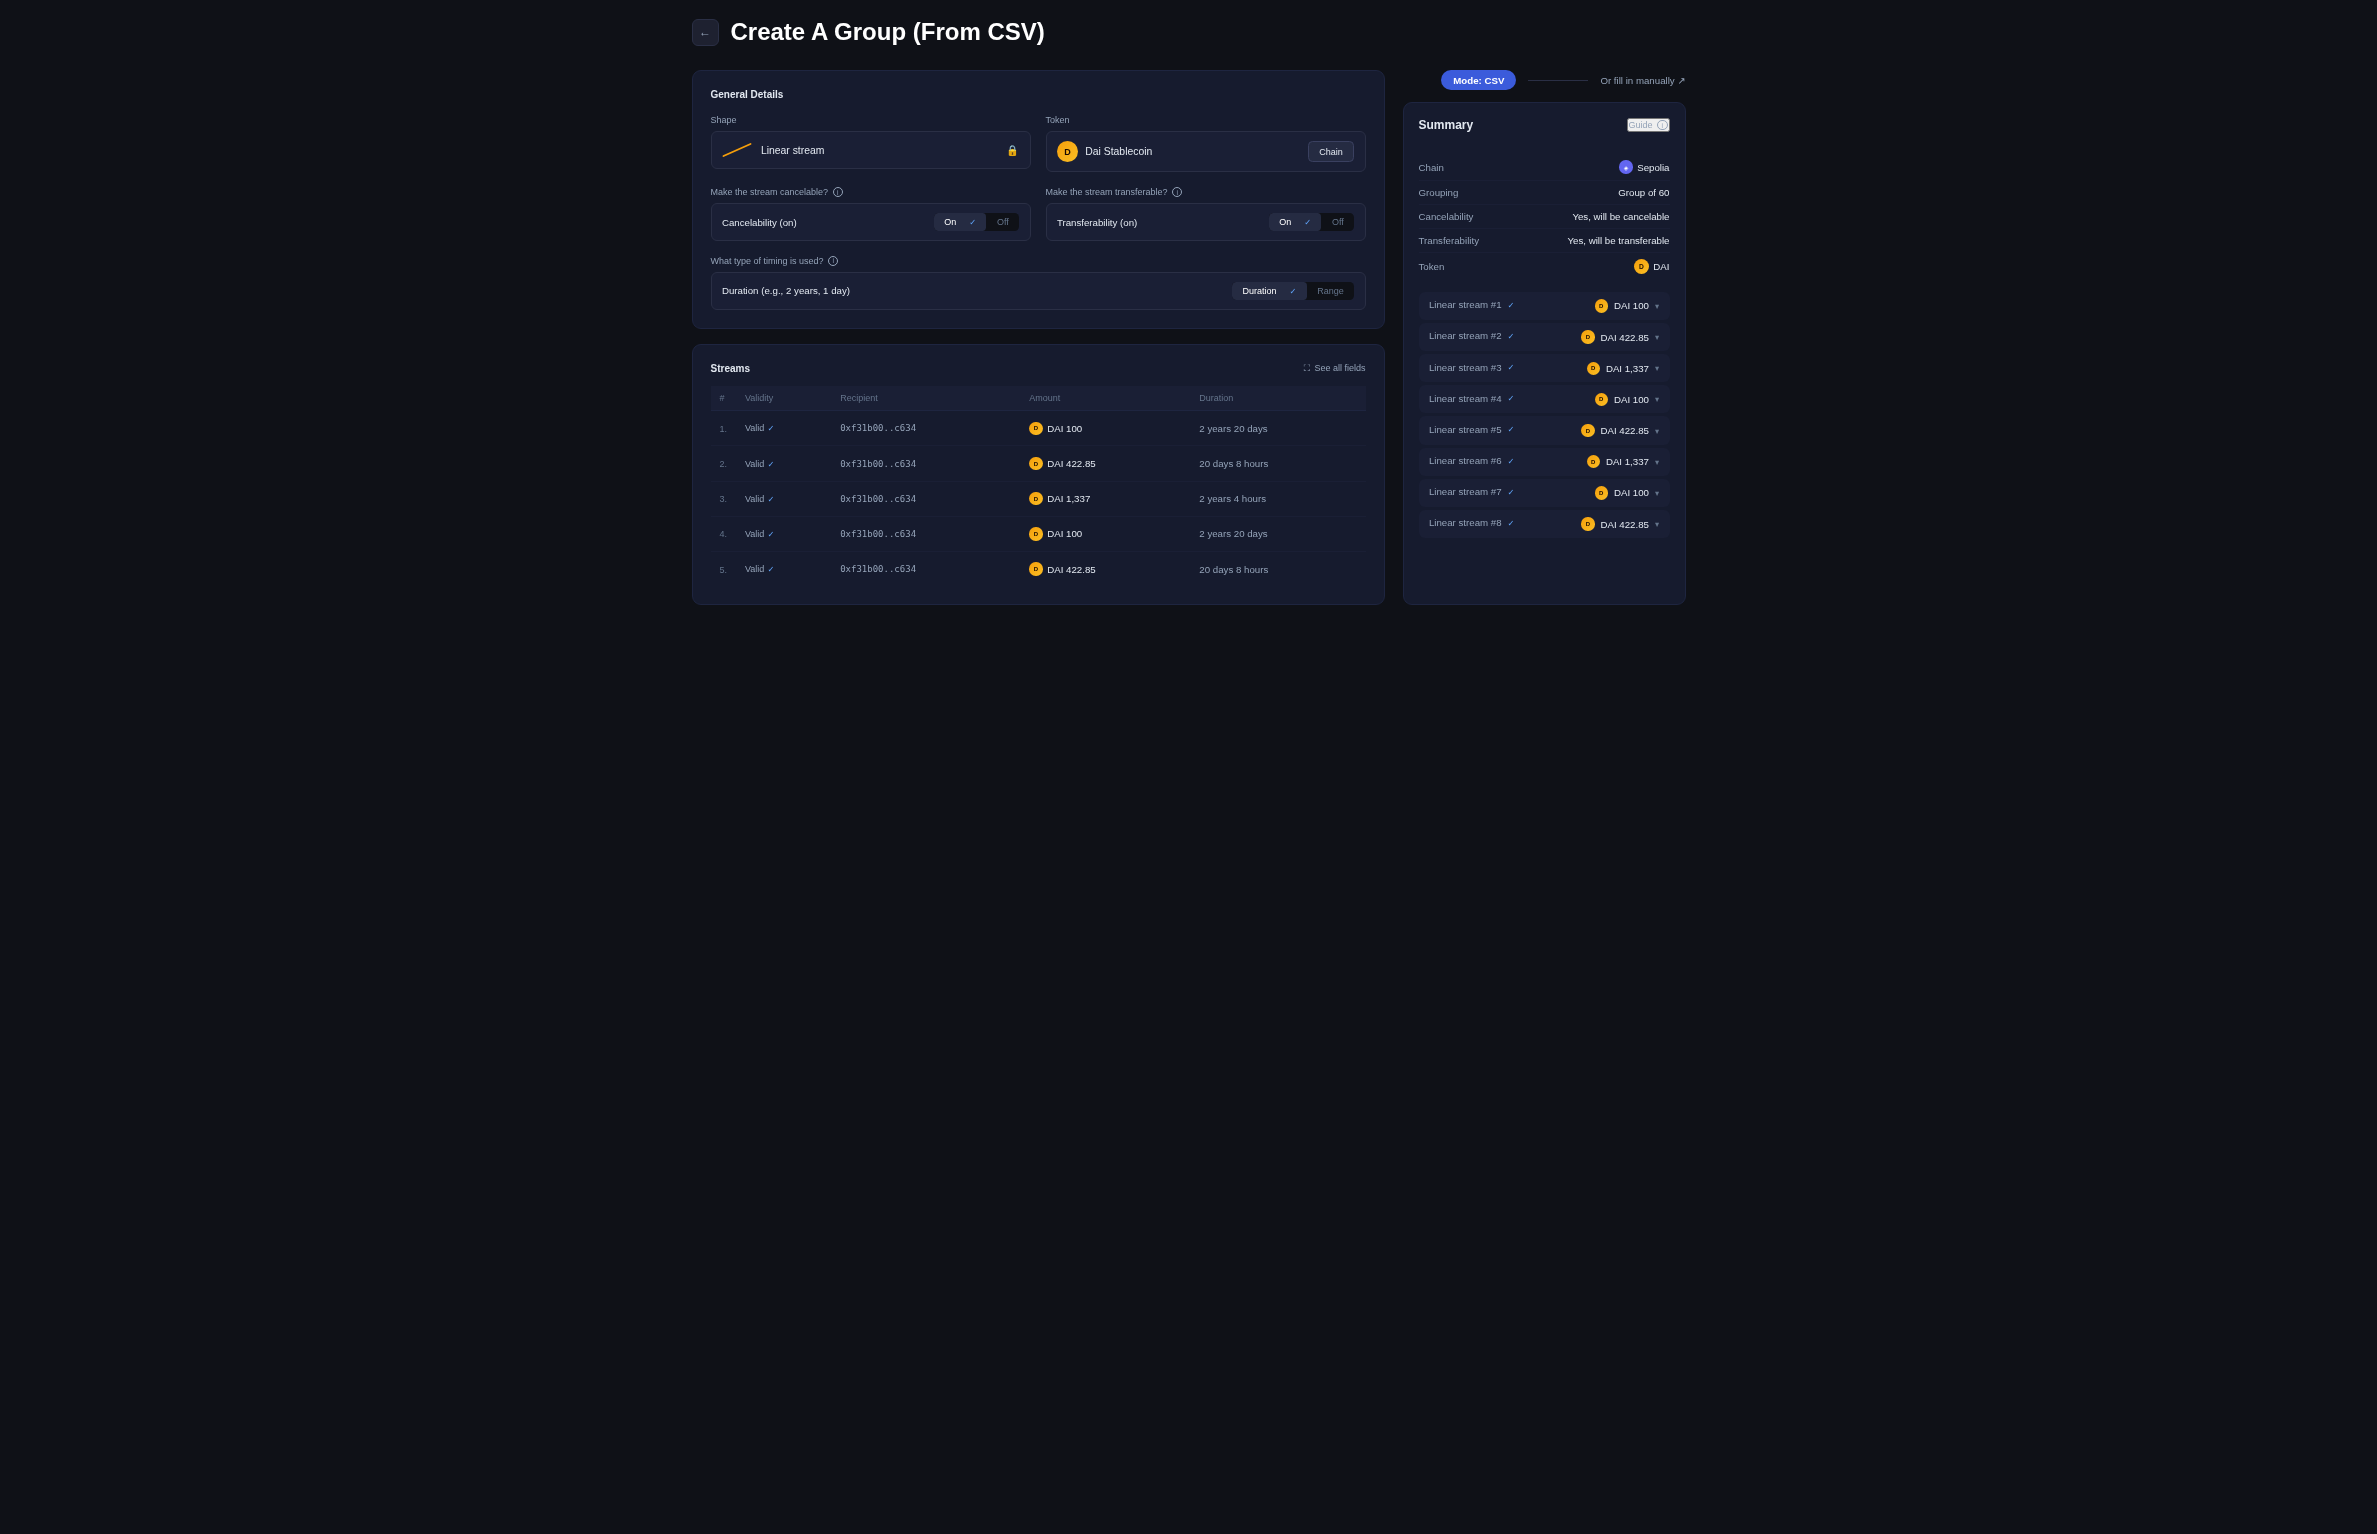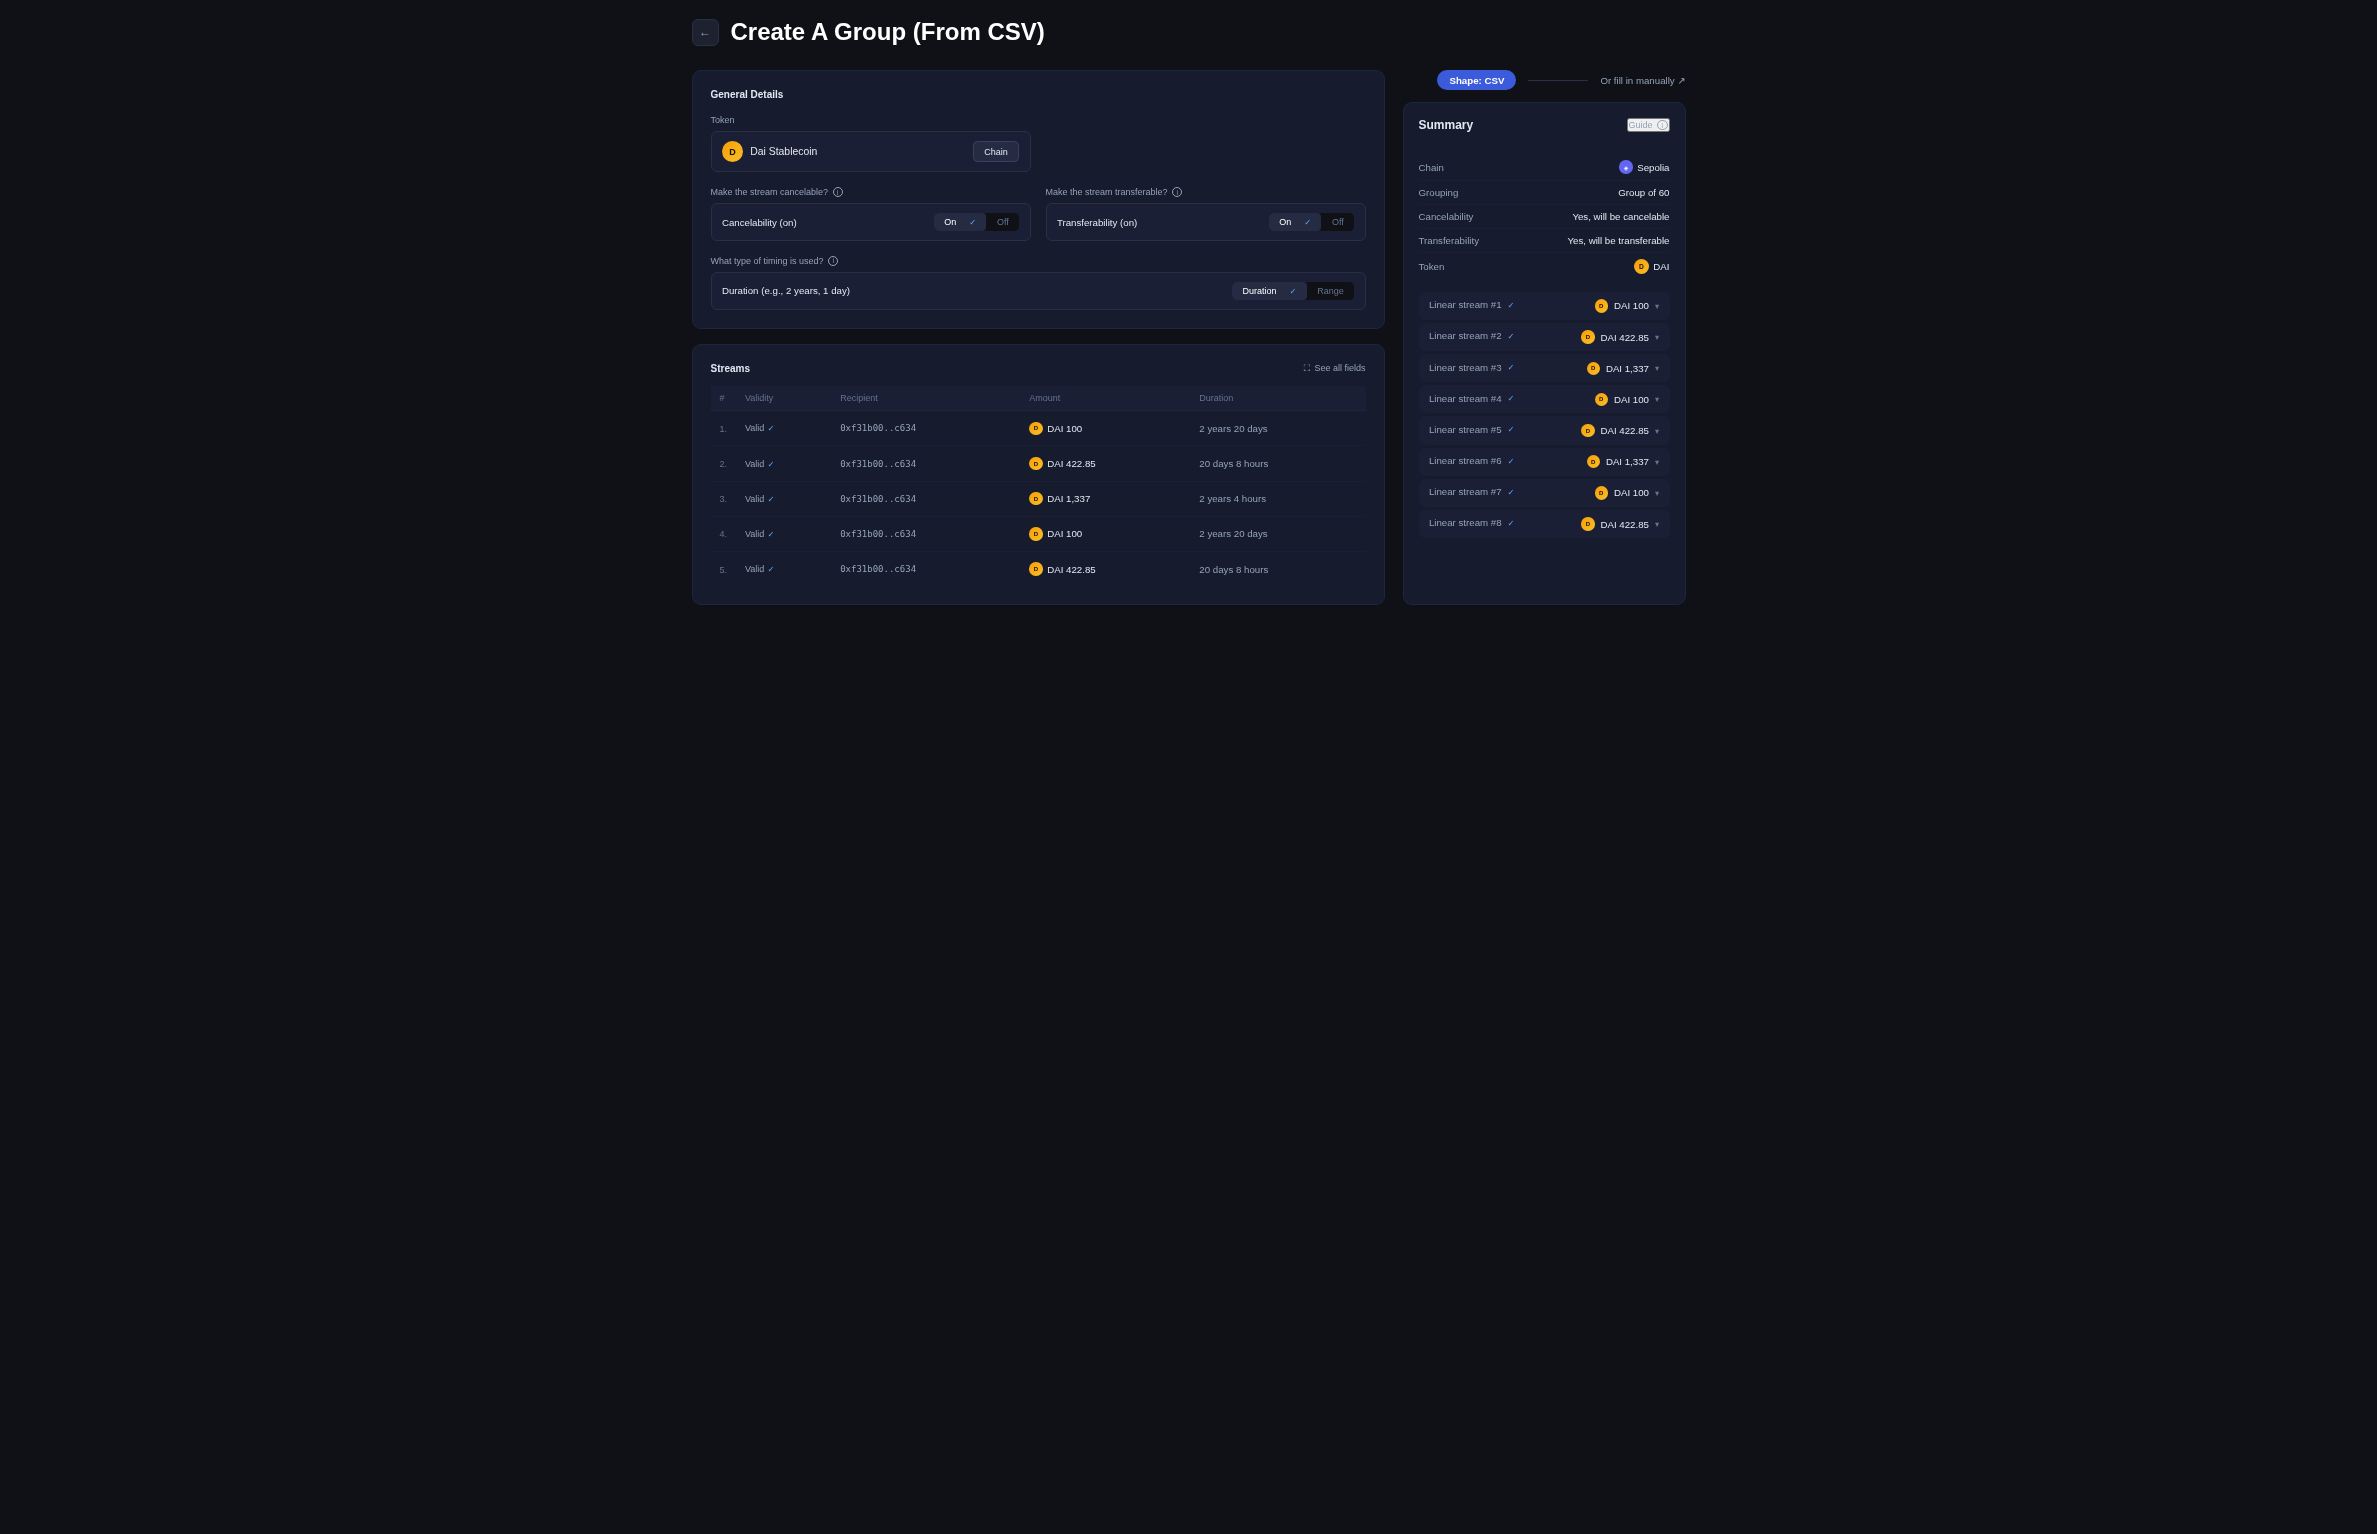--- a/index.html
+++ b/index.html
@@ -480,20 +480,32 @@
   </div>
 
   <div class="main-layout">
 
     <div class="left-panel">
 
       <div class="card">
         <div class="section-title">General Details</div>
 
         <div class="form-row">
+          <div class="form-group">
+            <div class="form-label">Shape</div>
+            <div class="shape-field">
+              <div class="shape-field-left">
+                <svg class="shape-icon" viewBox="0 0 40 24" fill="none">
+                  <line x1="2" y1="20" x2="38" y2="4" stroke="#f59e0b" stroke-width="2.5" stroke-linecap="round"></line>
+                </svg>
+                <span class="shape-name">Linear stream</span>
+              </div>
+              <span class="lock-icon">🔒</span>
+            </div>
+          </div>
 
           <div class="form-group">
             <div class="form-label">Token</div>
             <div class="token-field">
               <div class="token-left">
                 <div class="token-icon">D</div>
                 <span class="token-name">Dai Stablecoin</span>
               </div>
               <button class="choose-btn">Chain</button>
             </div>
@@ -660,21 +672,21 @@
       <td style="color:#94a3b8">20 days 8 hours</td>
     </tr>
             </tbody>
         </table>
       </div>
     </div>
 
     <div class="right-panel">
 
       <div class="mode-bar">
-        <span class="mode-badge">Shape: CSV</span>
+        <span class="mode-badge">Mode: CSV</span>
         <div class="mode-divider"></div>
         <span class="manual-link">Or fill in manually ↗</span>
       </div>
 
       <div class="summary-card">
         <div class="summary-header">
           <span class="summary-title">Summary</span>
           <button class="guide-btn">
             <span>Guide</span>
             <span class="info-icon">i</span>

